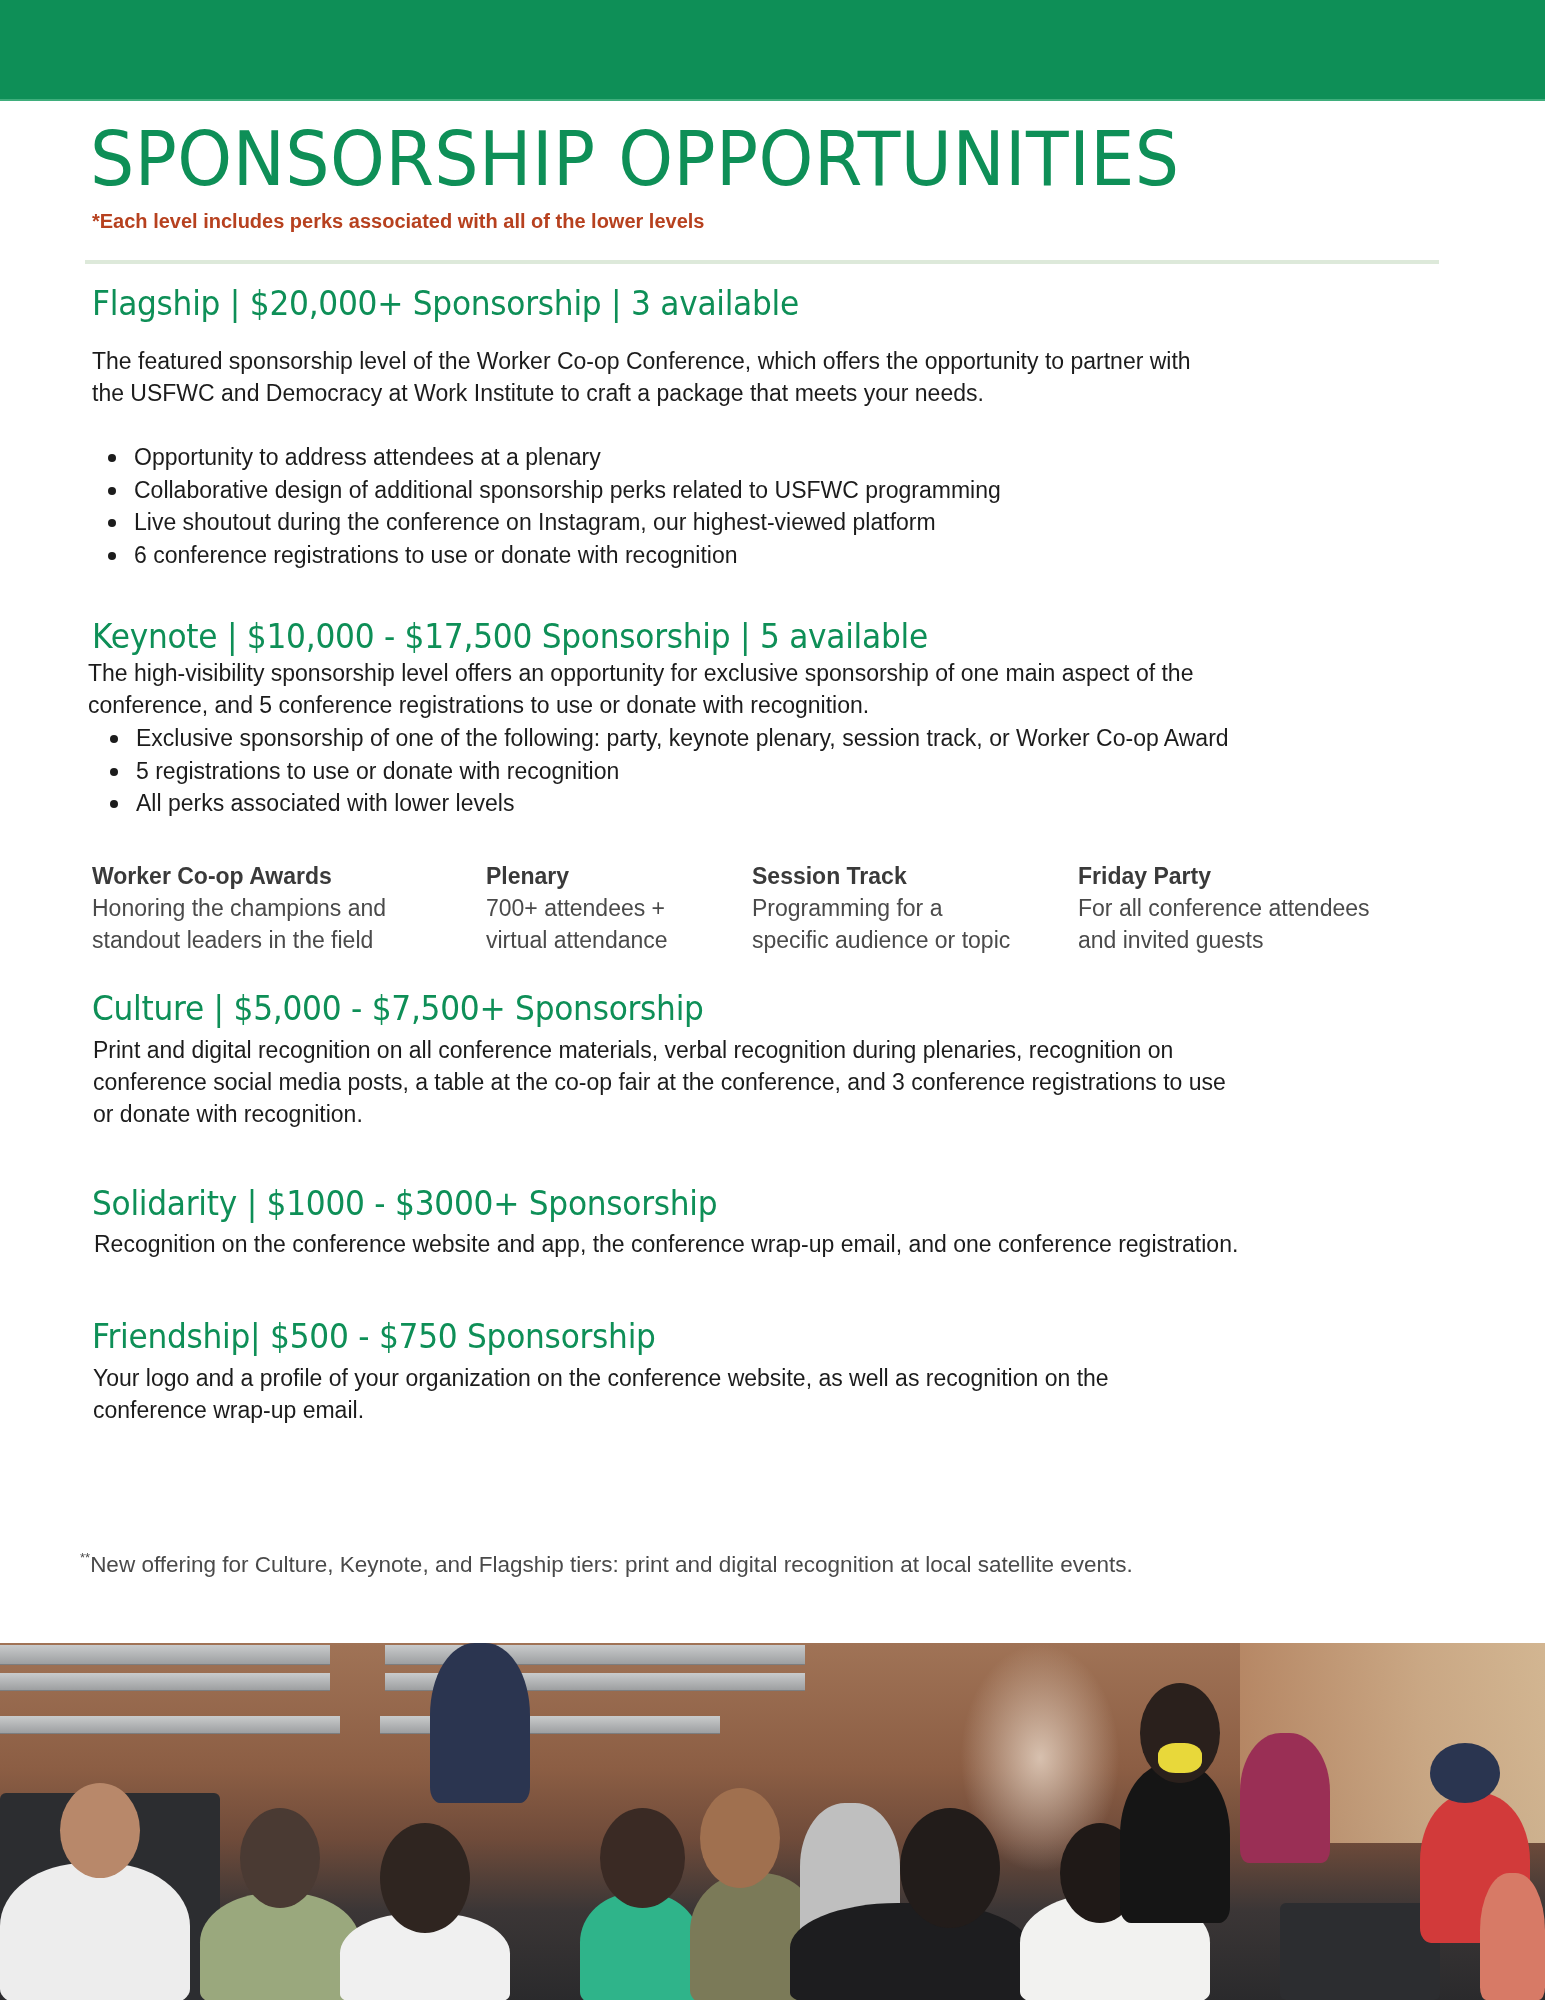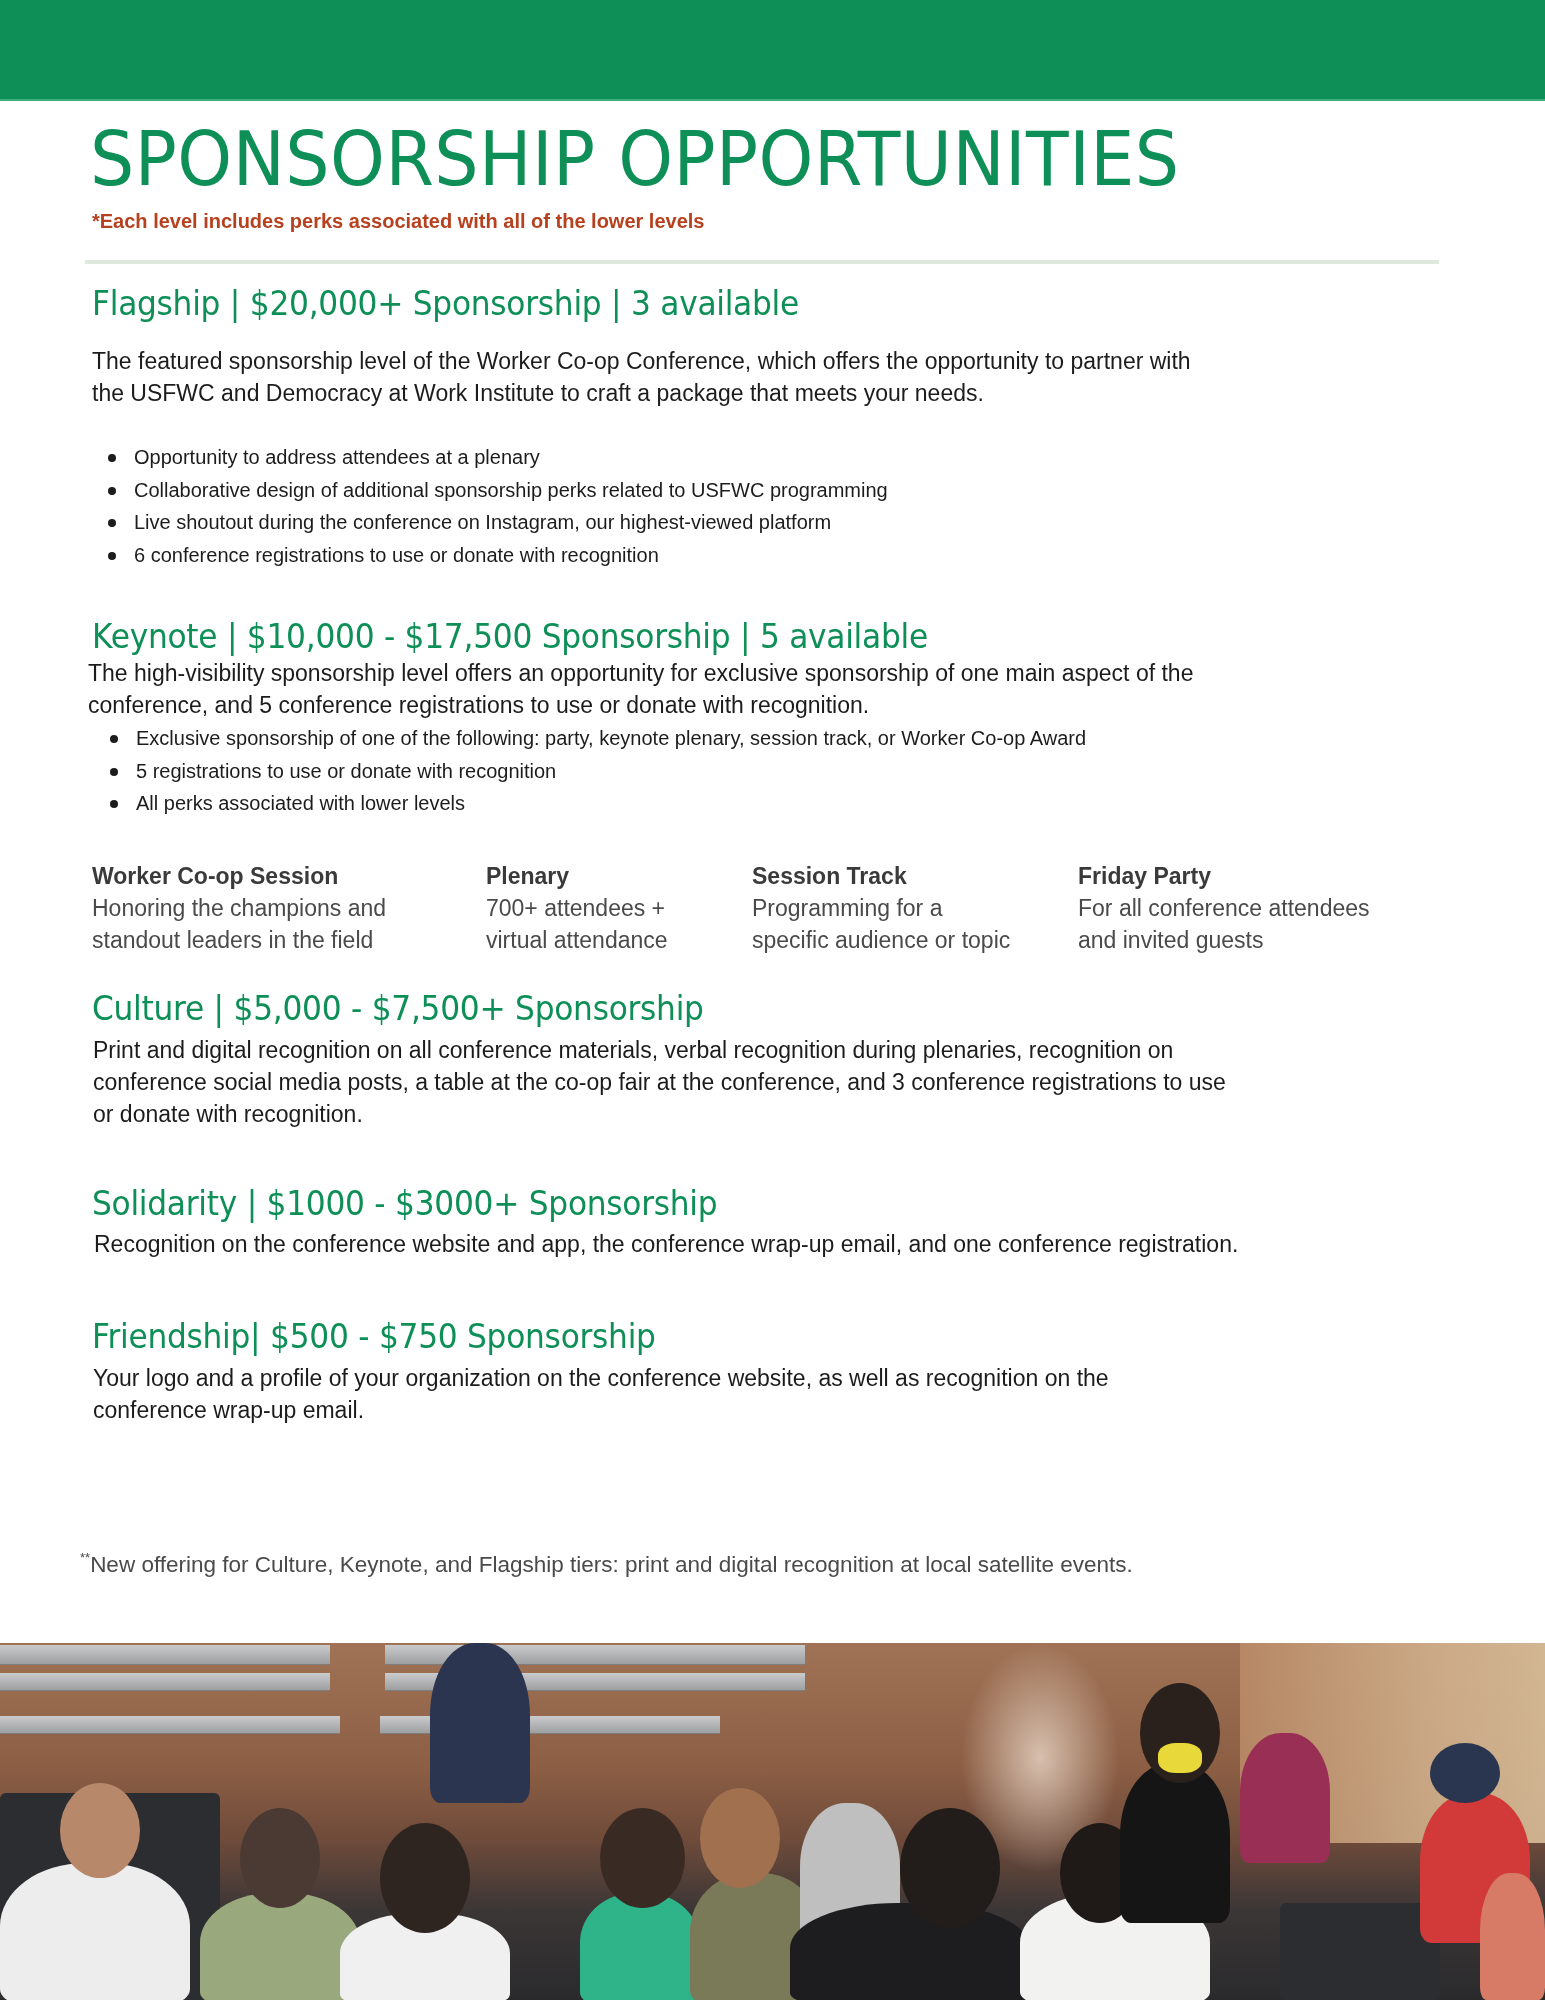--- a/index.html
+++ b/index.html
@@ -9,21 +9,21 @@
   .top-band { position: absolute; left: 0; top: 0; width: 1545px; height: 101px; background: #0e8f57; border-bottom: 2px solid #3fae7c; }
 
   .page-title { position: absolute; left: 90px; top: 122px; font-size: 75px; font-weight: 300; color: #0e8f57; letter-spacing: 0.5px; line-height: 1; transform: scaleX(0.93); transform-origin: left top; white-space: nowrap; font-family: "DejaVu Sans", sans-serif; font-weight: normal; }
   .subtitle { position: absolute; left: 92px; top: 210px; font-size: 20px; font-weight: bold; color: #b7411f; white-space: nowrap; }
   .divider { position: absolute; left: 85px; top: 260px; width: 1354px; height: 4px; background: #dde9da; }
 
   .section-heading { position: absolute; font-size: 34px; color: #0e8f57; white-space: nowrap; line-height: 1; font-family: "DejaVu Sans", sans-serif; font-weight: normal; transform: scaleX(0.92); transform-origin: left top; letter-spacing: -0.3px; }
   .para { position: absolute; font-size: 23px; line-height: 32px; color: #1c1c1c; white-space: nowrap; }
   .para .line { display: block; }
 
-  ul.bullets { position: absolute; list-style: none; font-size: 20px; line-height: 32.5px; color: #1c1c1c; }
+  ul.bullets { position: absolute; list-style: none; font-size: 23px; line-height: 32.5px; color: #1c1c1c; }
   ul.bullets li { position: relative; padding-left: 42px; white-space: nowrap; }
   ul.bullets li .dot { position: absolute; left: 16px; top: 13px; width: 8px; height: 8px; border-radius: 50%; background: #1c1c1c; }
 
   .opt { position: absolute; top: 860px; font-size: 23px; line-height: 32px; white-space: nowrap; }
   .opt .opt-title { font-weight: bold; color: #3a3a3a; display: block; }
   .opt .opt-desc { color: #4a4a4a; display: block; }
 
   .footnote { position: absolute; left: 80px; top: 1552px; font-size: 22.5px; color: #4a4a4a; white-space: nowrap; }
   .footnote sup { font-size: 13px; vertical-align: top; position: relative; top: -2px; }
 
@@ -62,21 +62,21 @@
   <span class="line">The high-visibility sponsorship level offers an opportunity for exclusive sponsorship of one main aspect of the</span>
   <span class="line">conference, and 5 conference registrations to use or donate with recognition.</span>
 </div>
 <ul class="bullets" style="left:94px; top:722px;">
   <li><span class="dot"></span><span>Exclusive sponsorship of one of the following: party, keynote plenary, session track, or Worker Co-op Award</span></li>
   <li><span class="dot"></span><span>5 registrations to use or donate with recognition</span></li>
   <li><span class="dot"></span><span>All perks associated with lower levels</span></li>
 </ul>
 
 <div class="opt" style="left:92px;">
-  <span class="opt-title">Worker Co-op Session</span>
+  <span class="opt-title">Worker Co-op Awards</span>
   <span class="opt-desc">Honoring the champions and</span>
   <span class="opt-desc">standout leaders in the field</span>
 </div>
 <div class="opt" style="left:486px;">
   <span class="opt-title">Plenary</span>
   <span class="opt-desc">700+ attendees +</span>
   <span class="opt-desc">virtual attendance</span>
 </div>
 <div class="opt" style="left:752px;">
   <span class="opt-title">Session Track</span>

